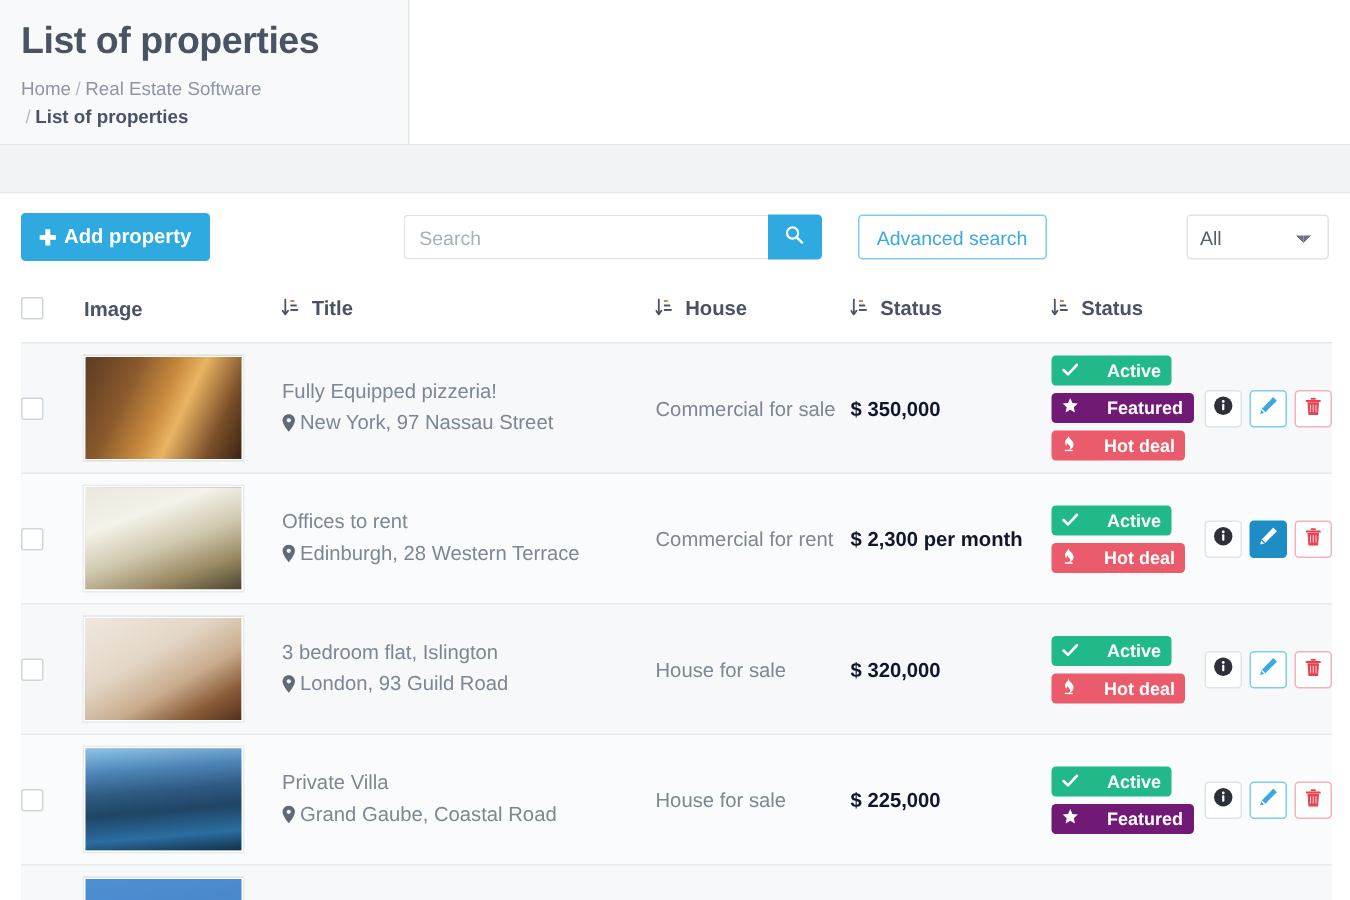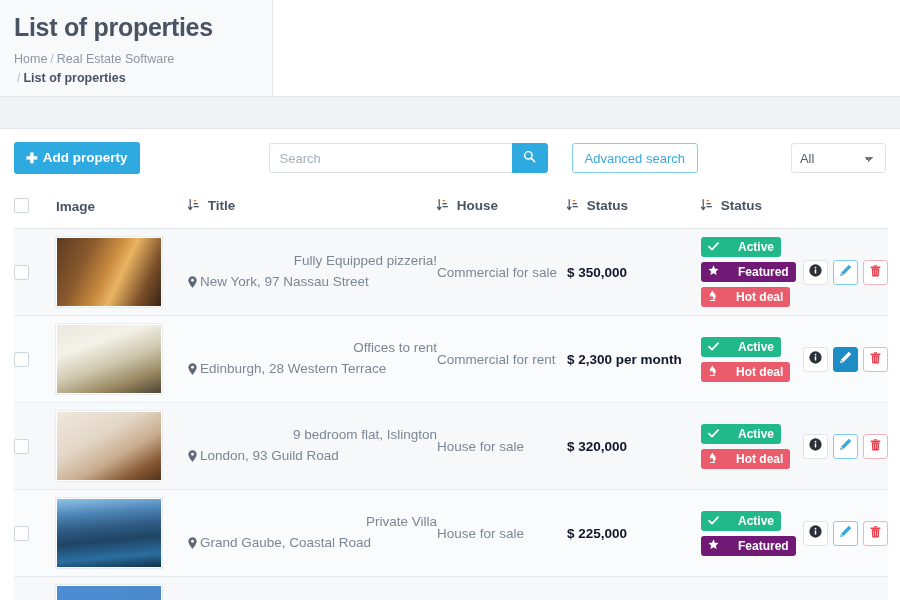--- a/index.html
+++ b/index.html
@@ -241,21 +241,20 @@
     outline: 1px solid #e9ecef;
     display: block;
     background-size: cover;
     background-position: center;
   }
   .prop-title {
     font-size: 13.5px;
     color: #7b8794;
     line-height: 21px;
     white-space: nowrap;
-    text-align: right;
   }
   .prop-addr {
     font-size: 13.5px;
     color: #7b8794;
     line-height: 21px;
     white-space: nowrap;
   }
   .pin { display: inline-block; vertical-align: -2px; margin-right: 3px; }
   .cell-type { font-size: 13.5px; color: #7b8794; }
   .cell-price { font-size: 13.5px; color: #0f172a; font-weight: bold; white-space: nowrap; }
@@ -523,21 +522,21 @@
               </button>
             </div>
           </td>
         </tr>
         <tr>
           <td class="cell-check"><input type="checkbox" class="row-check" style=""></td>
           <td>
             <span class="thumb" style="background-image:linear-gradient(150deg,#efe7de 0%,#e3d6c6 38%,#c9ac8e 62%,#8a5c38 82%,#53301a 100%)"></span>
           </td>
           <td>
-            <div class="prop-title">9 bedroom flat, Islington</div>
+            <div class="prop-title">3 bedroom flat, Islington</div>
             <div class="prop-addr"><span class="pin"><svg width="9" height="12" viewBox="0 0 10 13" xmlns="http://www.w3.org/2000/svg">
                   <path d="M5 0C2.4 0 0.4 2 0.4 4.5C0.4 7.8 5 13 5 13S9.6 7.8 9.6 4.5C9.6 2 7.6 0 5 0Z" fill="#5f6a76"></path>
                   <circle cx="5" cy="4.5" r="1.6" fill="#f7f8fa"></circle>
                 </svg></span>London, 93 Guild Road</div>
           </td>
           <td class="cell-type">House for sale</td>
           <td class="cell-price">$ 320,000</td>
           <td>
             <div class="badges">
               <span class="badge active">

